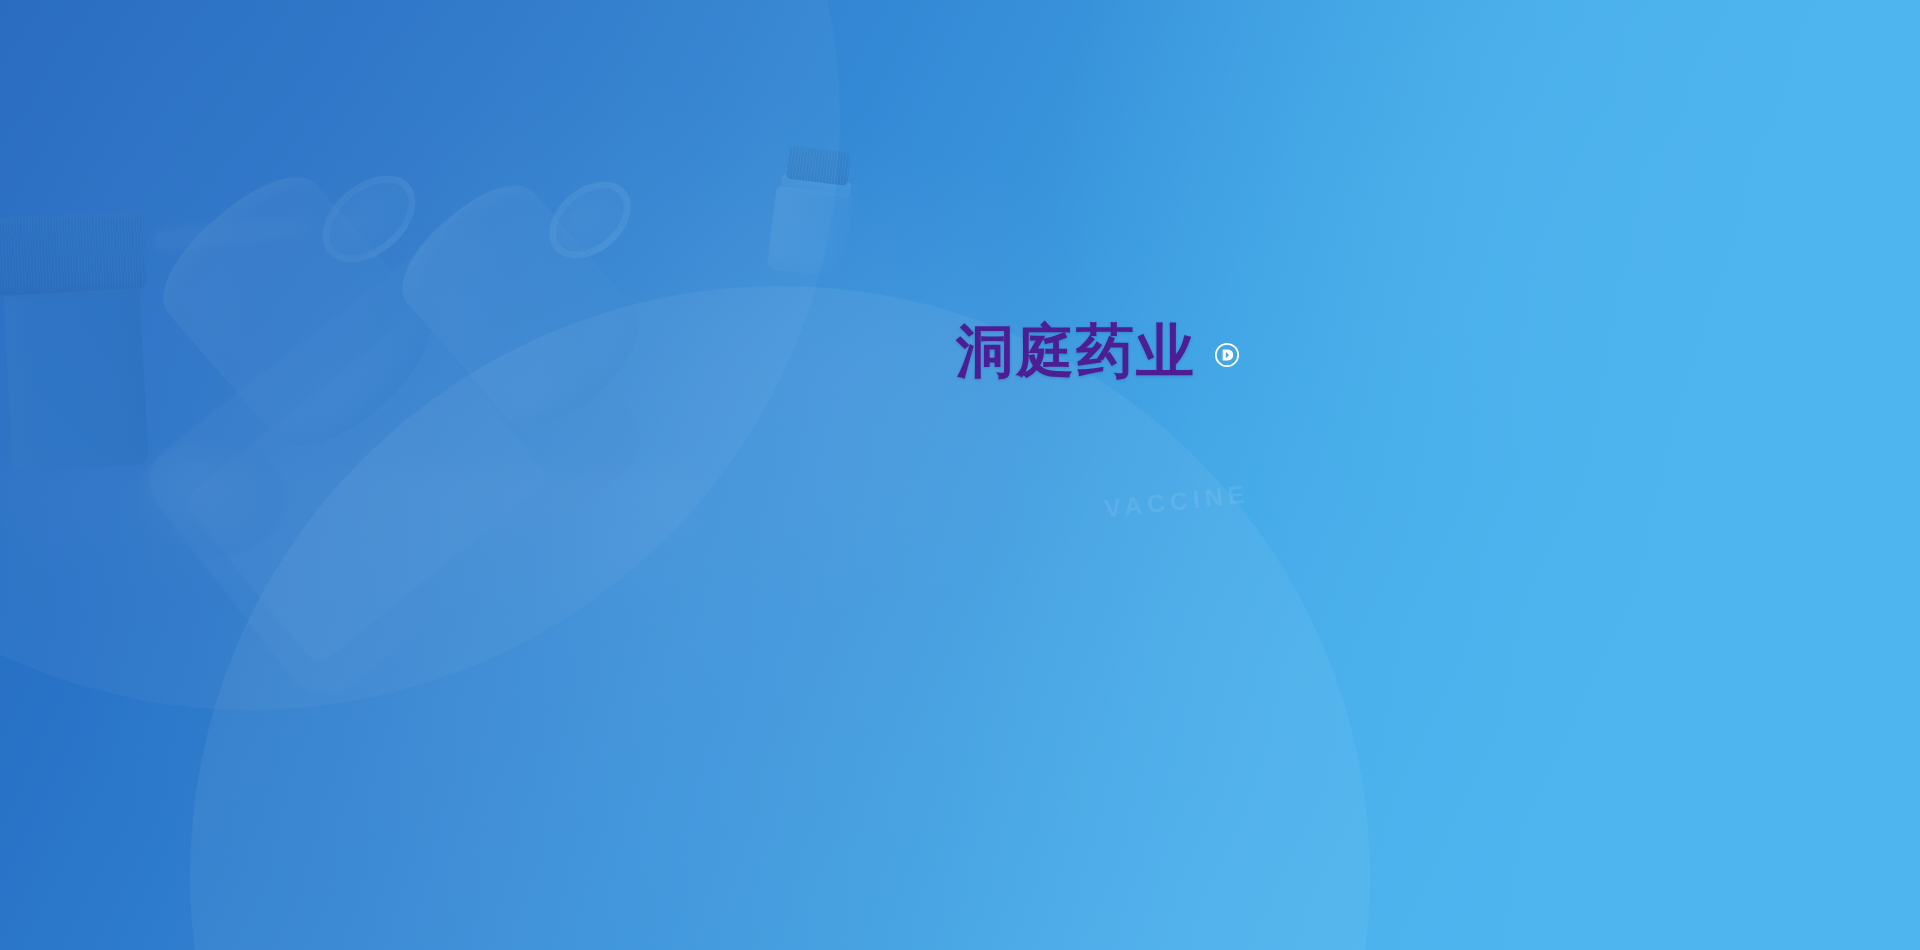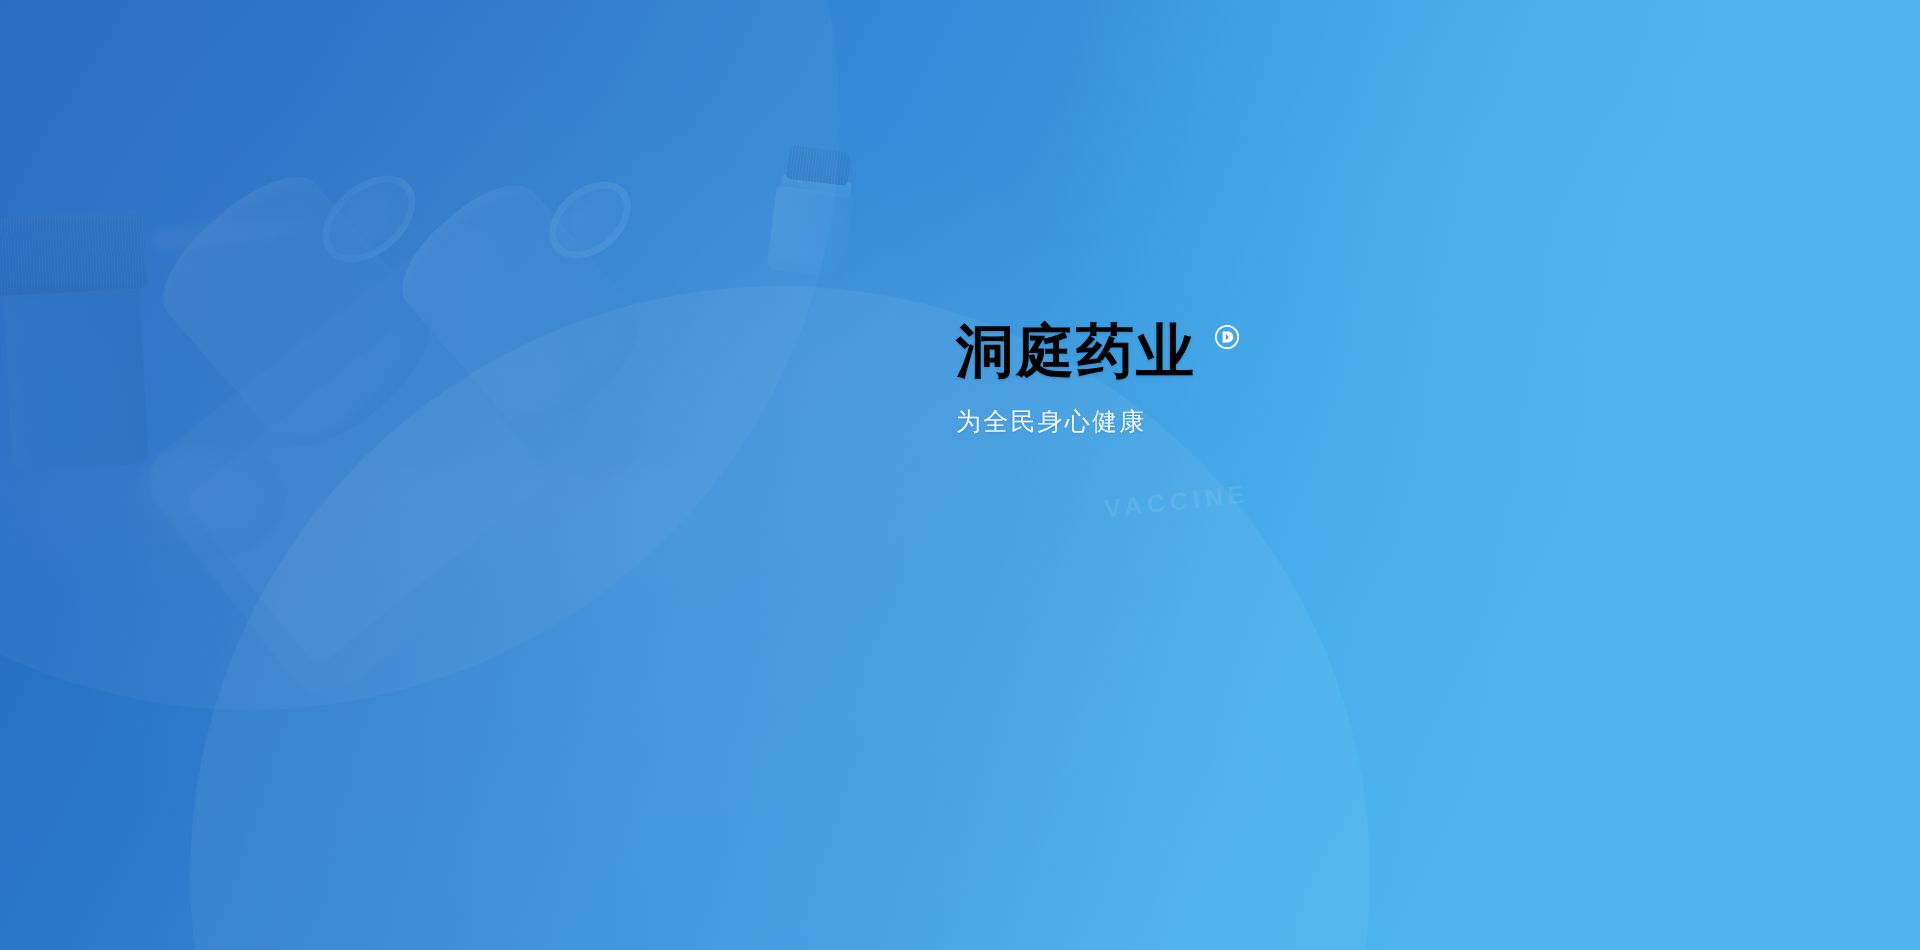--- a/index.html
+++ b/index.html
@@ -277,22 +277,23 @@
   
   .copy {
     position: absolute;
     left: 956px;
     top: 320px;
     width: 800px;
   }
 
   .headline {
     display: flex;
+    align-items: center;
     white-space: nowrap;
-    color: #000000;
+    color: #4c1d95;
     font-size: 58px;
     line-height: 1.06;
     font-weight: 700;
     letter-spacing: 2px;
     text-shadow: 0 1px 3px rgba(20,70,130,0.28);
   }
 
   .headline-part { display: inline-block; }
 
   
@@ -373,18 +374,17 @@
         <svg width="26" height="26" viewBox="0 0 26 26" aria-hidden="true">
           <circle cx="13" cy="13" r="11.2" fill="none" stroke="#ffffff" stroke-width="1.7"></circle>
           <path d="M8.6 7.6 h5.0 c3.4 0 5.6 2.3 5.6 5.5 c0 3.2 -2.2 5.4 -5.6 5.4 h-5.0 z" fill="#ffffff"></path>
           <path d="M11.9 9.9 v6.4 l3.0 -3.2 z" fill="#3f9fe0"></path>
         </svg>
       </span>
 
     </div>
 
     <div class="sub">
-      <span class="sub-line">为全民身心健康</span>
     </div>
 
   </div>
 
 </div>
 
 </body></html>

